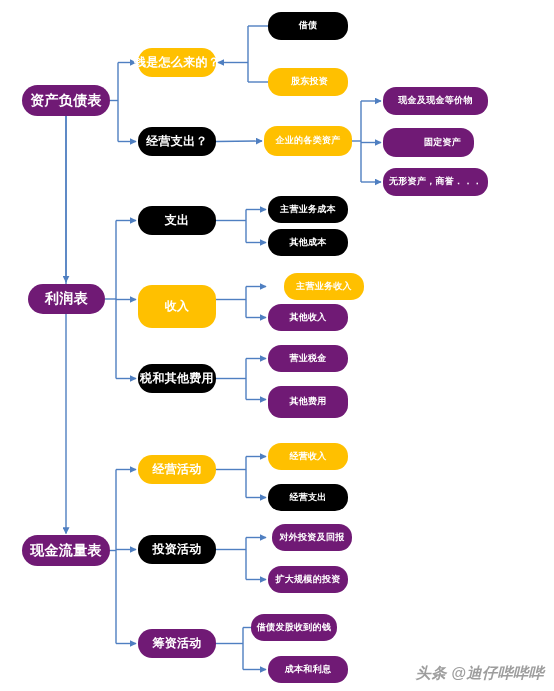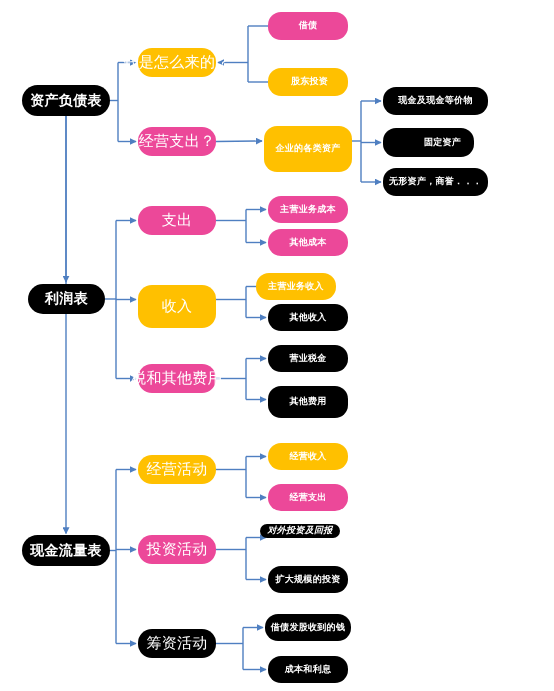--- a/index.html
+++ b/index.html
@@ -37,32 +37,32 @@
     white-space: nowrap;
     letter-spacing: 0.3px;
     padding: 0 4px;
   }
   .node.root {
     font-size: 14px;
     font-weight: 700;
     border-radius: 16px;
   }
   .node.lvl2 {
-    font-size: 15px;
-    font-weight: 400;
+    font-size: 12px;
+    font-weight: 700;
     border-radius: 14px;
   }
   .node.lvl3 {
     font-size: 9px;
     font-weight: 700;
     border-radius: 13px;
   }
-  .c-blue   { background: #000000; }
+  .c-blue   { background: #701a75; }
   .c-yellow { background: #ffc000; }
-  .c-green  { background: #ec4899; }
+  .c-green  { background: #000000; }
   .watermark {
     position: absolute;
     right: 10px;
     bottom: 8px;
     font-size: 15px;
     font-weight: 700;
     color: #8d8d8d;
     letter-spacing: 0.5px;
     font-style: italic;
     opacity: 0.85;
@@ -132,39 +132,40 @@
         <path d="M 216 141.5 L 262 141" stroke="#4F7FC1" stroke-width="1.4" fill="none" marker-end="url(#arrow)"></path>
       </g>
   </svg>
 
   <div id="nodes-layer">
       <div class="node root c-blue" style="left: 22px; top: 85px; width: 88px; height: 31px;">资产负债表</div>
       <div class="node lvl2 c-yellow" style="left: 138px; top: 48px; width: 78px; height: 29px;">钱是怎么来的？</div>
       <div class="node lvl2 c-green" style="left: 138px; top: 127px; width: 78px; height: 29px;">经营支出？</div>
       <div class="node lvl3 c-green" style="left: 268px; top: 12px; width: 80px; height: 28px;">借债</div>
       <div class="node lvl3 c-yellow" style="left: 268px; top: 68px; width: 80px; height: 28px; padding-left: 7px;">股东投资</div>
-      <div class="node lvl3 c-yellow" style="left: 264px; top: 126px; width: 88px; height: 46px;">企业的各类资产</div>
+      <div class="node lvl3 c-yellow" style="left: 264px; top: 126px; width: 88px; height: 30px;">企业的各类资产</div>
       <div class="node lvl3 c-blue" style="left: 383px; top: 87px; width: 105px; height: 28px;">现金及现金等价物</div>
       <div class="node lvl3 c-blue" style="left: 383px; top: 128px; width: 91px; height: 29px; padding-left: 32px;">固定资产</div>
       <div class="node lvl3 c-blue" style="left: 383px; top: 168px; width: 105px; height: 28px;">无形资产，商誉．．．</div>
       <div class="node root c-blue" style="left: 28px; top: 284px; width: 77px; height: 30px;">利润表</div>
       <div class="node lvl2 c-green" style="left: 138px; top: 206px; width: 78px; height: 29px;">支出</div>
       <div class="node lvl2 c-yellow" style="left: 138px; top: 285px; width: 78px; height: 43px;">收入</div>
       <div class="node lvl2 c-green" style="left: 138px; top: 364px; width: 78px; height: 29px;">税和其他费用</div>
       <div class="node lvl3 c-green" style="left: 268px; top: 196px; width: 80px; height: 27px;">主营业务成本</div>
       <div class="node lvl3 c-green" style="left: 268px; top: 229px; width: 80px; height: 27px;">其他成本</div>
-      <div class="node lvl3 c-yellow" style="left: 256px; top: 273px; width: 80px; height: 27px;">主营业务收入</div>
+      <div class="node lvl3 c-yellow" style="left: 284px; top: 273px; width: 80px; height: 27px;">主营业务收入</div>
       <div class="node lvl3 c-blue" style="left: 268px; top: 304px; width: 80px; height: 27px;">其他收入</div>
       <div class="node lvl3 c-blue" style="left: 268px; top: 345px; width: 80px; height: 27px;">营业税金</div>
       <div class="node lvl3 c-blue" style="left: 268px; top: 386px; width: 80px; height: 32px;">其他费用</div>
       <div class="node root c-blue" style="left: 22px; top: 535px; width: 88px; height: 31px;">现金流量表</div>
       <div class="node lvl2 c-yellow" style="left: 138px; top: 455px; width: 78px; height: 29px;">经营活动</div>
       <div class="node lvl2 c-green" style="left: 138px; top: 535px; width: 78px; height: 29px; text-align: right;">投资活动</div>
       <div class="node lvl2 c-blue" style="left: 138px; top: 629px; width: 78px; height: 29px; text-align: right;">筹资活动</div>
       <div class="node lvl3 c-yellow" style="left: 268px; top: 443px; width: 80px; height: 27px;">经营收入</div>
       <div class="node lvl3 c-green" style="left: 268px; top: 484px; width: 80px; height: 27px;">经营支出</div>
-      <div class="node lvl3 c-blue" style="left: 260px; top: 524px; width: 80px; height: 14px; font-style: italic;">对外投资及回报</div>
+      <div class="node lvl3 c-blue" style="left: 272px; top: 524px; width: 80px; height: 27px;">对外投资及回报</div>
       <div class="node lvl3 c-blue" style="left: 268px; top: 566px; width: 80px; height: 27px;">扩大规模的投资</div>
-      <div class="node lvl3 c-blue" style="left: 265px; top: 614px; width: 86px; height: 27px;">借债发股收到的钱</div>
+      <div class="node lvl3 c-blue" style="left: 251px; top: 614px; width: 86px; height: 27px;">借债发股收到的钱</div>
       <div class="node lvl3 c-blue" style="left: 268px; top: 656px; width: 80px; height: 27px;">成本和利息</div>
     </div>
 
+  <div class="watermark">头条 @迪仔哔哔哔</div>
 </div>
 
 </body></html>

